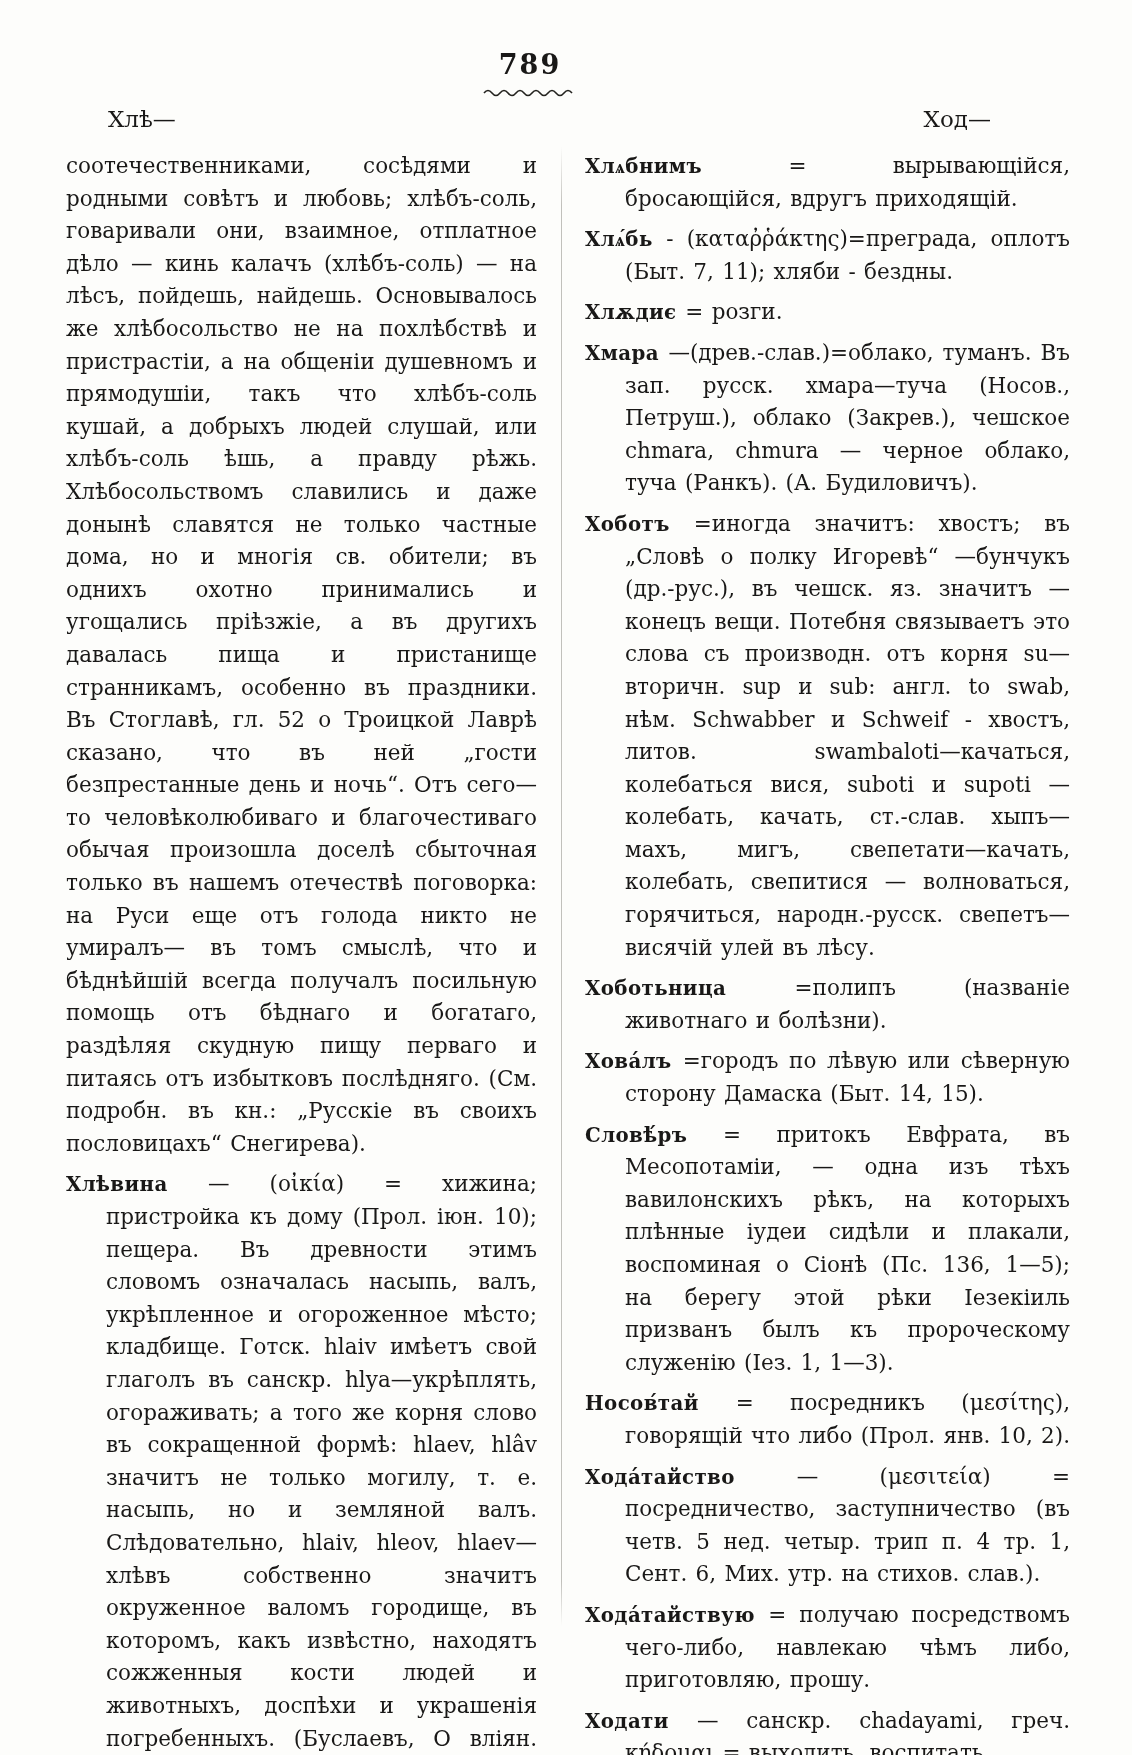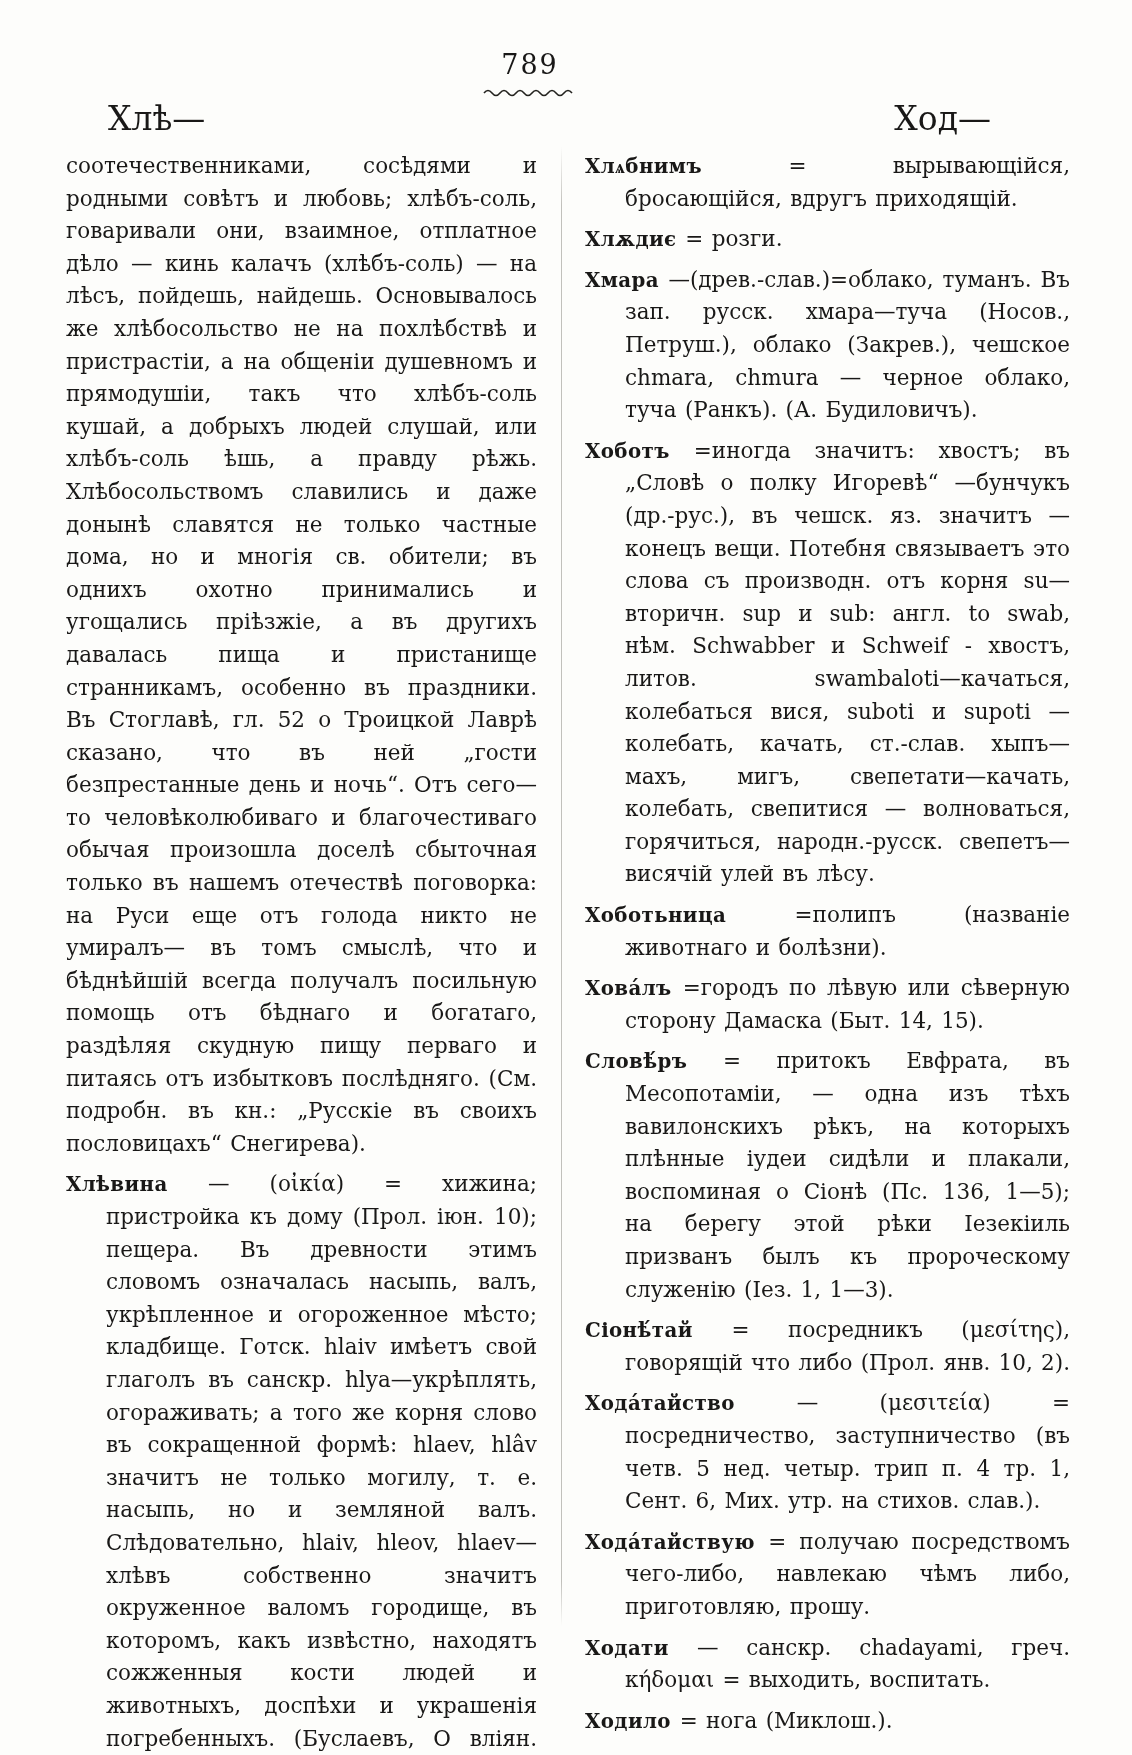--- a/index.html
+++ b/index.html
@@ -11,36 +11,36 @@
     color:#191817;
     font-family:"DejaVu Serif","Liberation Serif",serif;
     box-sizing:border-box;
     padding:50px 54px 0 58px;
     overflow:hidden;
   }
   .page-head { position:relative; height:82px; }
   .folio {
     text-align:center;
     font-size:27px;
-    font-weight:normal;
+    font-weight:bold;
     letter-spacing:2px;
     line-height:30px;
     transform:translateX(-38px);
   }
   .squiggle {
     display:block;
     margin:6px auto 0;
     transform:translateX(-38px);
   }
   .running-heads {
     position:absolute;
     left:0; right:0; bottom:-2px;
     display:flex;
     justify-content:space-between;
-    font-size:33px;
+    font-size:23px;
     line-height:30px;
     align-items:flex-end;
   }
   .running-heads .rh-left { margin-left:50px; }
   .running-heads .rh-right { margin-right:87px; }
   .columns {
     display:flex;
     margin-top:10px;
     align-items:flex-start;
   }
@@ -107,20 +107,24 @@
     </div>
 
     <div class="col-divider"></div>
 
     <div class="col col-right">
       <p class="entry">
         <span class="headword">Хлѧбнимъ </span>
         <span class="body-text">= вырывающійся, бросающійся, вдругъ приходящій.</span>
       </p>
       <p class="entry">
+        <span class="headword">Хлѧ́бь </span>
+        <span class="body-text">- (καταῤῥάκτης)=преграда, оплотъ (Быт. 7, 11); хляби - бездны.</span>
+      </p>
+      <p class="entry">
         <span class="headword">Хлѫдиє </span>
         <span class="body-text">= розги.</span>
       </p>
       <p class="entry">
         <span class="headword">Хмара </span>
         <span class="body-text">—(древ.-слав.)=облако, туманъ. Въ зап. русск. хмара—туча (Носов., Петруш.), облако (Закрев.), чешское chmara, chmura — черное облако, туча (Ранкъ). (А. Будиловичъ).</span>
       </p>
       <p class="entry">
         <span class="headword">Хоботъ </span>
         <span class="body-text">=иногда значитъ: хвостъ; въ „Словѣ о полку Игоревѣ“ —бунчукъ (др.-рус.), въ чешск. яз. значитъ — конецъ вещи. Потебня связываетъ это слова съ производн. отъ корня su—вторичн. sup и sub: англ. to swab, нѣм. Schwabber и Schweif - хвостъ, литов. swambaloti—качаться, колебаться вися, suboti и supoti — колебать, качать, ст.-слав. хыпъ—махъ, мигъ, свепетати—качать, колебать, свепитися — волноваться, горячиться, народн.-русск. свепетъ—висячій улей въ лѣсу.</span>
@@ -131,21 +135,21 @@
       </p>
       <p class="entry">
         <span class="headword">Хова́лъ </span>
         <span class="body-text">=городъ по лѣвую или сѣверную сторону Дамаска (Быт. 14, 15).</span>
       </p>
       <p class="entry">
         <span class="headword">Словѣ́ръ </span>
         <span class="body-text">= притокъ Евфрата, въ Месопотаміи, — одна изъ тѣхъ вавилонскихъ рѣкъ, на которыхъ плѣнные іудеи сидѣли и плакали, воспоминая о Сіонѣ (Пс. 136, 1—5); на берегу этой рѣки Іезекіиль призванъ былъ къ пророческому служенію (Іез. 1, 1—3).</span>
       </p>
       <p class="entry">
-        <span class="headword">Сіонѣ́тай </span>
+        <span class="headword">Носов́тай </span>
         <span class="body-text">= посредникъ (μεσίτης), говорящій что либо (Прол. янв. 10, 2).</span>
       </p>
       <p class="entry">
         <span class="headword">Хода́тайство </span>
         <span class="body-text">— (μεσιτεία) = посредничество, заступничество (въ четв. 5 нед. четыр. трип п. 4 тр. 1, Сент. 6, Мих. утр. на стихов. слав.).</span>
       </p>
       <p class="entry">
         <span class="headword">Хода́тайствую </span>
         <span class="body-text">= получаю посредствомъ чего-либо, навлекаю чѣмъ либо, приготовляю, прошу.</span>
       </p>

